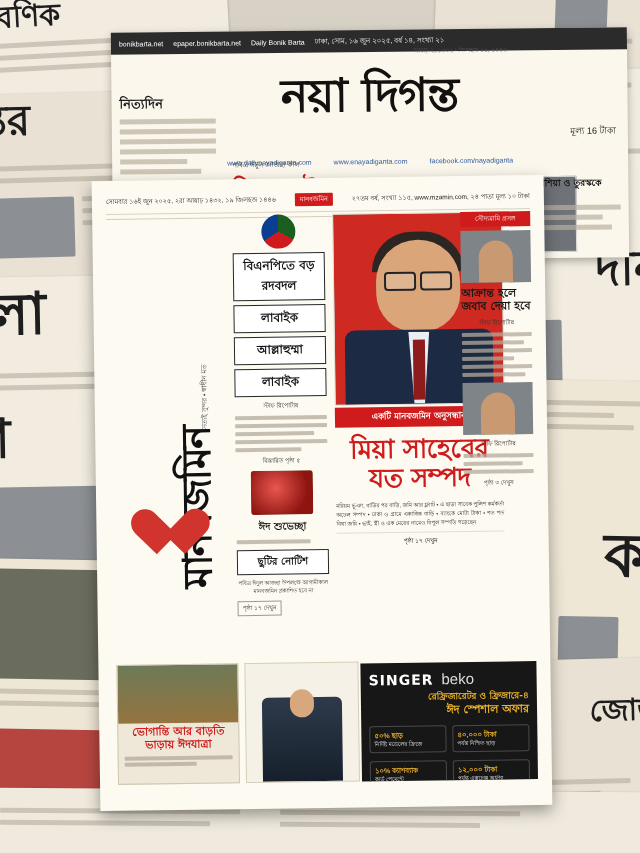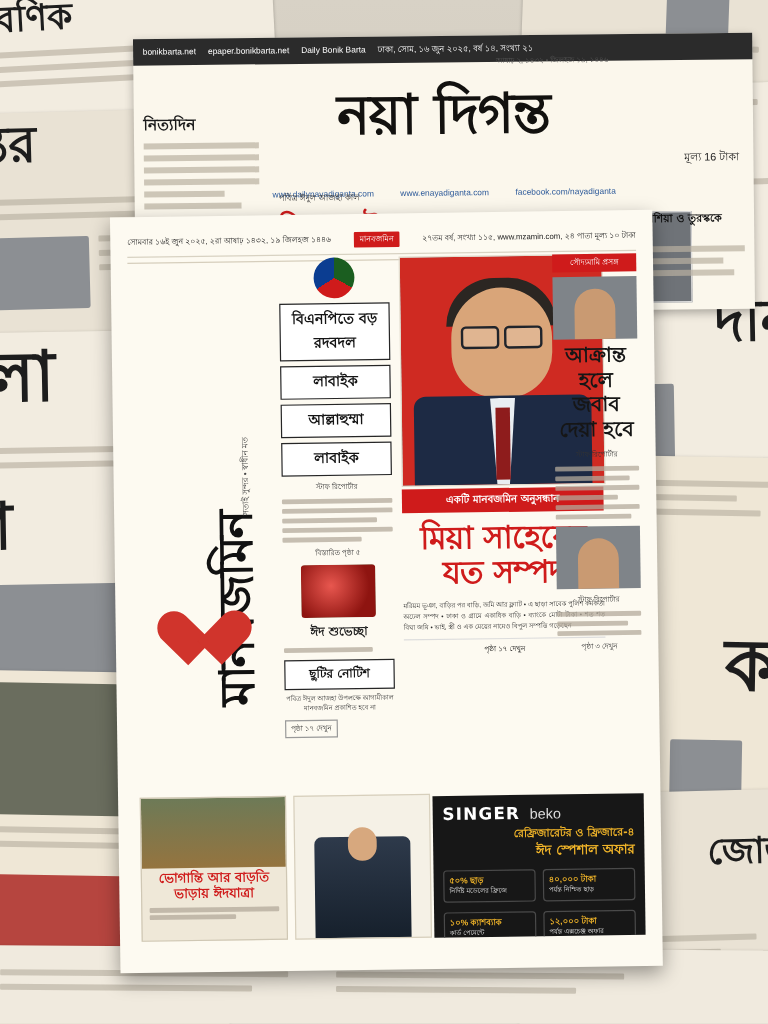--- a/index.html
+++ b/index.html
@@ -111,33 +111,33 @@
   .redbadge{background:#cf1b1b;color:#fff;text-align:center;font-size:8.5px;padding:3px 2px;margin-top:2px;
      font-family:"DejaVu Sans",sans-serif;font-weight:bold;}
   .bighead{font-family:"DejaVu Sans",sans-serif;font-weight:bold;color:#cf1b1b;font-size:26px;line-height:1.12;
      text-align:center;margin-top:8px;letter-spacing:-0.5px;}
 
   
   #col4{position:absolute;right:14px;top:36px;width:70px;}
   #col4 .tag{background:#cf1b1b;color:#fff;font-size:6.5px;text-align:center;padding:2px 0;margin-bottom:4px;}
   #col4 .ph{width:100%;height:52px;background:#7f8489;margin-bottom:4px;position:relative;overflow:hidden;}
   #col4 .ph .f{position:absolute;left:18px;top:10px;width:34px;height:42px;border-radius:18px 18px 0 0;background:#c99a72;}
-  .khead{font-family:"DejaVu Sans",sans-serif;font-weight:bold;font-size:17px;color:#161616;line-height:1.22;text-align:center;margin-bottom:4px;}
+  .khead{font-family:"DejaVu Sans",sans-serif;font-weight:bold;font-size:11px;color:#161616;line-height:1.22;margin-bottom:4px;}
 
   
   #ad-left{position:absolute;left:18px;bottom:26px;width:120px;height:118px;border:1px solid #cfc7b4;overflow:hidden;background:#efe8d8;}
   #ad-left .img{height:58px;background:linear-gradient(#6d7a57,#95743f);position:relative;}
   #ad-left .cap{font-family:"DejaVu Sans",sans-serif;font-weight:bold;font-size:11px;color:#cf1b1b;text-align:center;line-height:1.15;padding:3px 2px;}
   #ad-mid{position:absolute;left:146px;bottom:26px;width:112px;height:118px;background:#f5f1e6;border:1px solid #d7cfbc;overflow:hidden;}
   #ad-mid .person{position:absolute;left:16px;top:34px;width:80px;height:84px;background:linear-gradient(#2e3a4b,#16202c);border-radius:6px 6px 0 0;}
   #ad-mid .pface{position:absolute;left:44px;top:26px;width:24px;height:28px;border-radius:12px;background:#d7a87e;}
   #singer{position:absolute;right:14px;bottom:26px;width:176px;height:118px;background:#171717;color:#fff;overflow:hidden;}
   #singer .brandrow{display:flex;align-items:center;gap:8px;padding:8px 8px 4px;}
   #singer .s-brand{font-family:"DejaVu Sans",sans-serif;font-weight:bold;font-size:14px;letter-spacing:1px;}
-  #singer .b-brand{font-size:12px;color:#dcdcdc;}
+  #singer .b-brand{font-size:15px;color:#dcdcdc;}
   #singer .offer{color:#f0b429;font-family:"DejaVu Sans",sans-serif;font-weight:bold;font-size:9px;text-align:right;padding:0 8px;line-height:1.3;}
   #singer .pills{display:flex;gap:6px;padding:8px;}
   #singer .pill{flex:1;border:1px solid #4a4a4a;border-radius:3px;padding:4px;font-size:5.5px;line-height:1.4;color:#e8e8e8;}
   #singer .pill b{color:#f0b429;font-size:7px;display:block;}
 
   .hairline{position:absolute;left:14px;right:14px;height:1px;background:#d6cebc;}
 </style>
 </head>
 <body>
 

